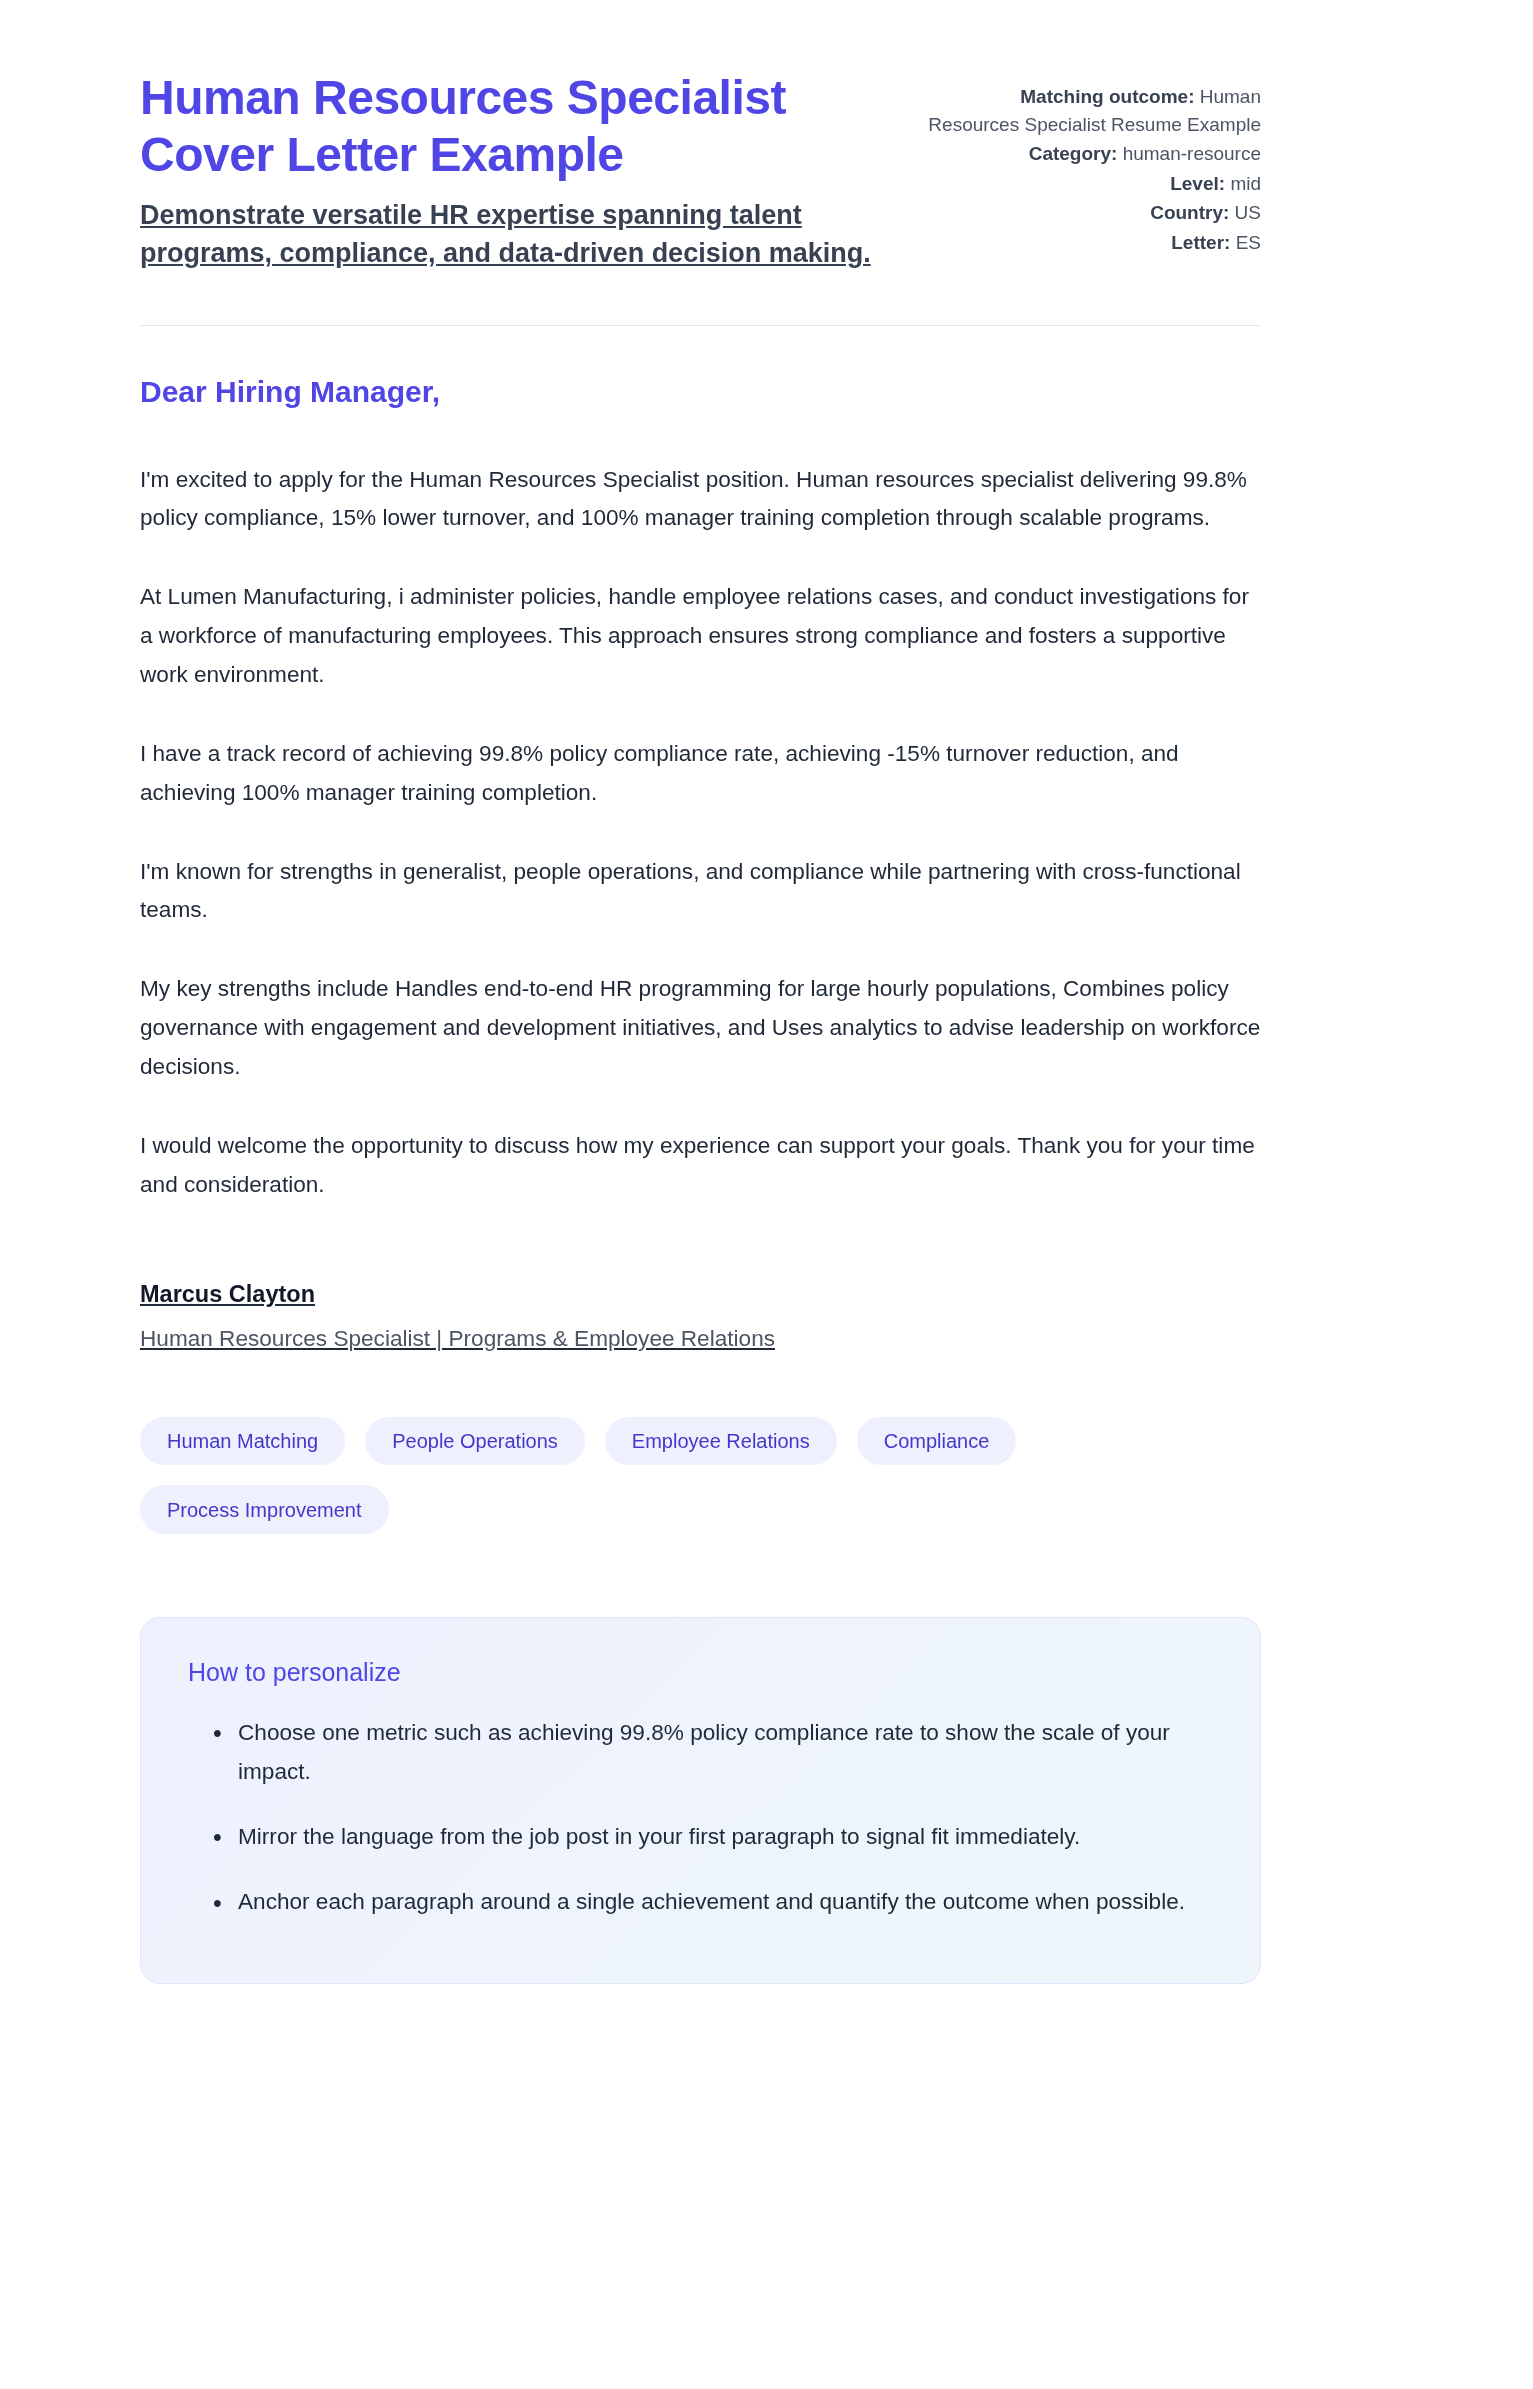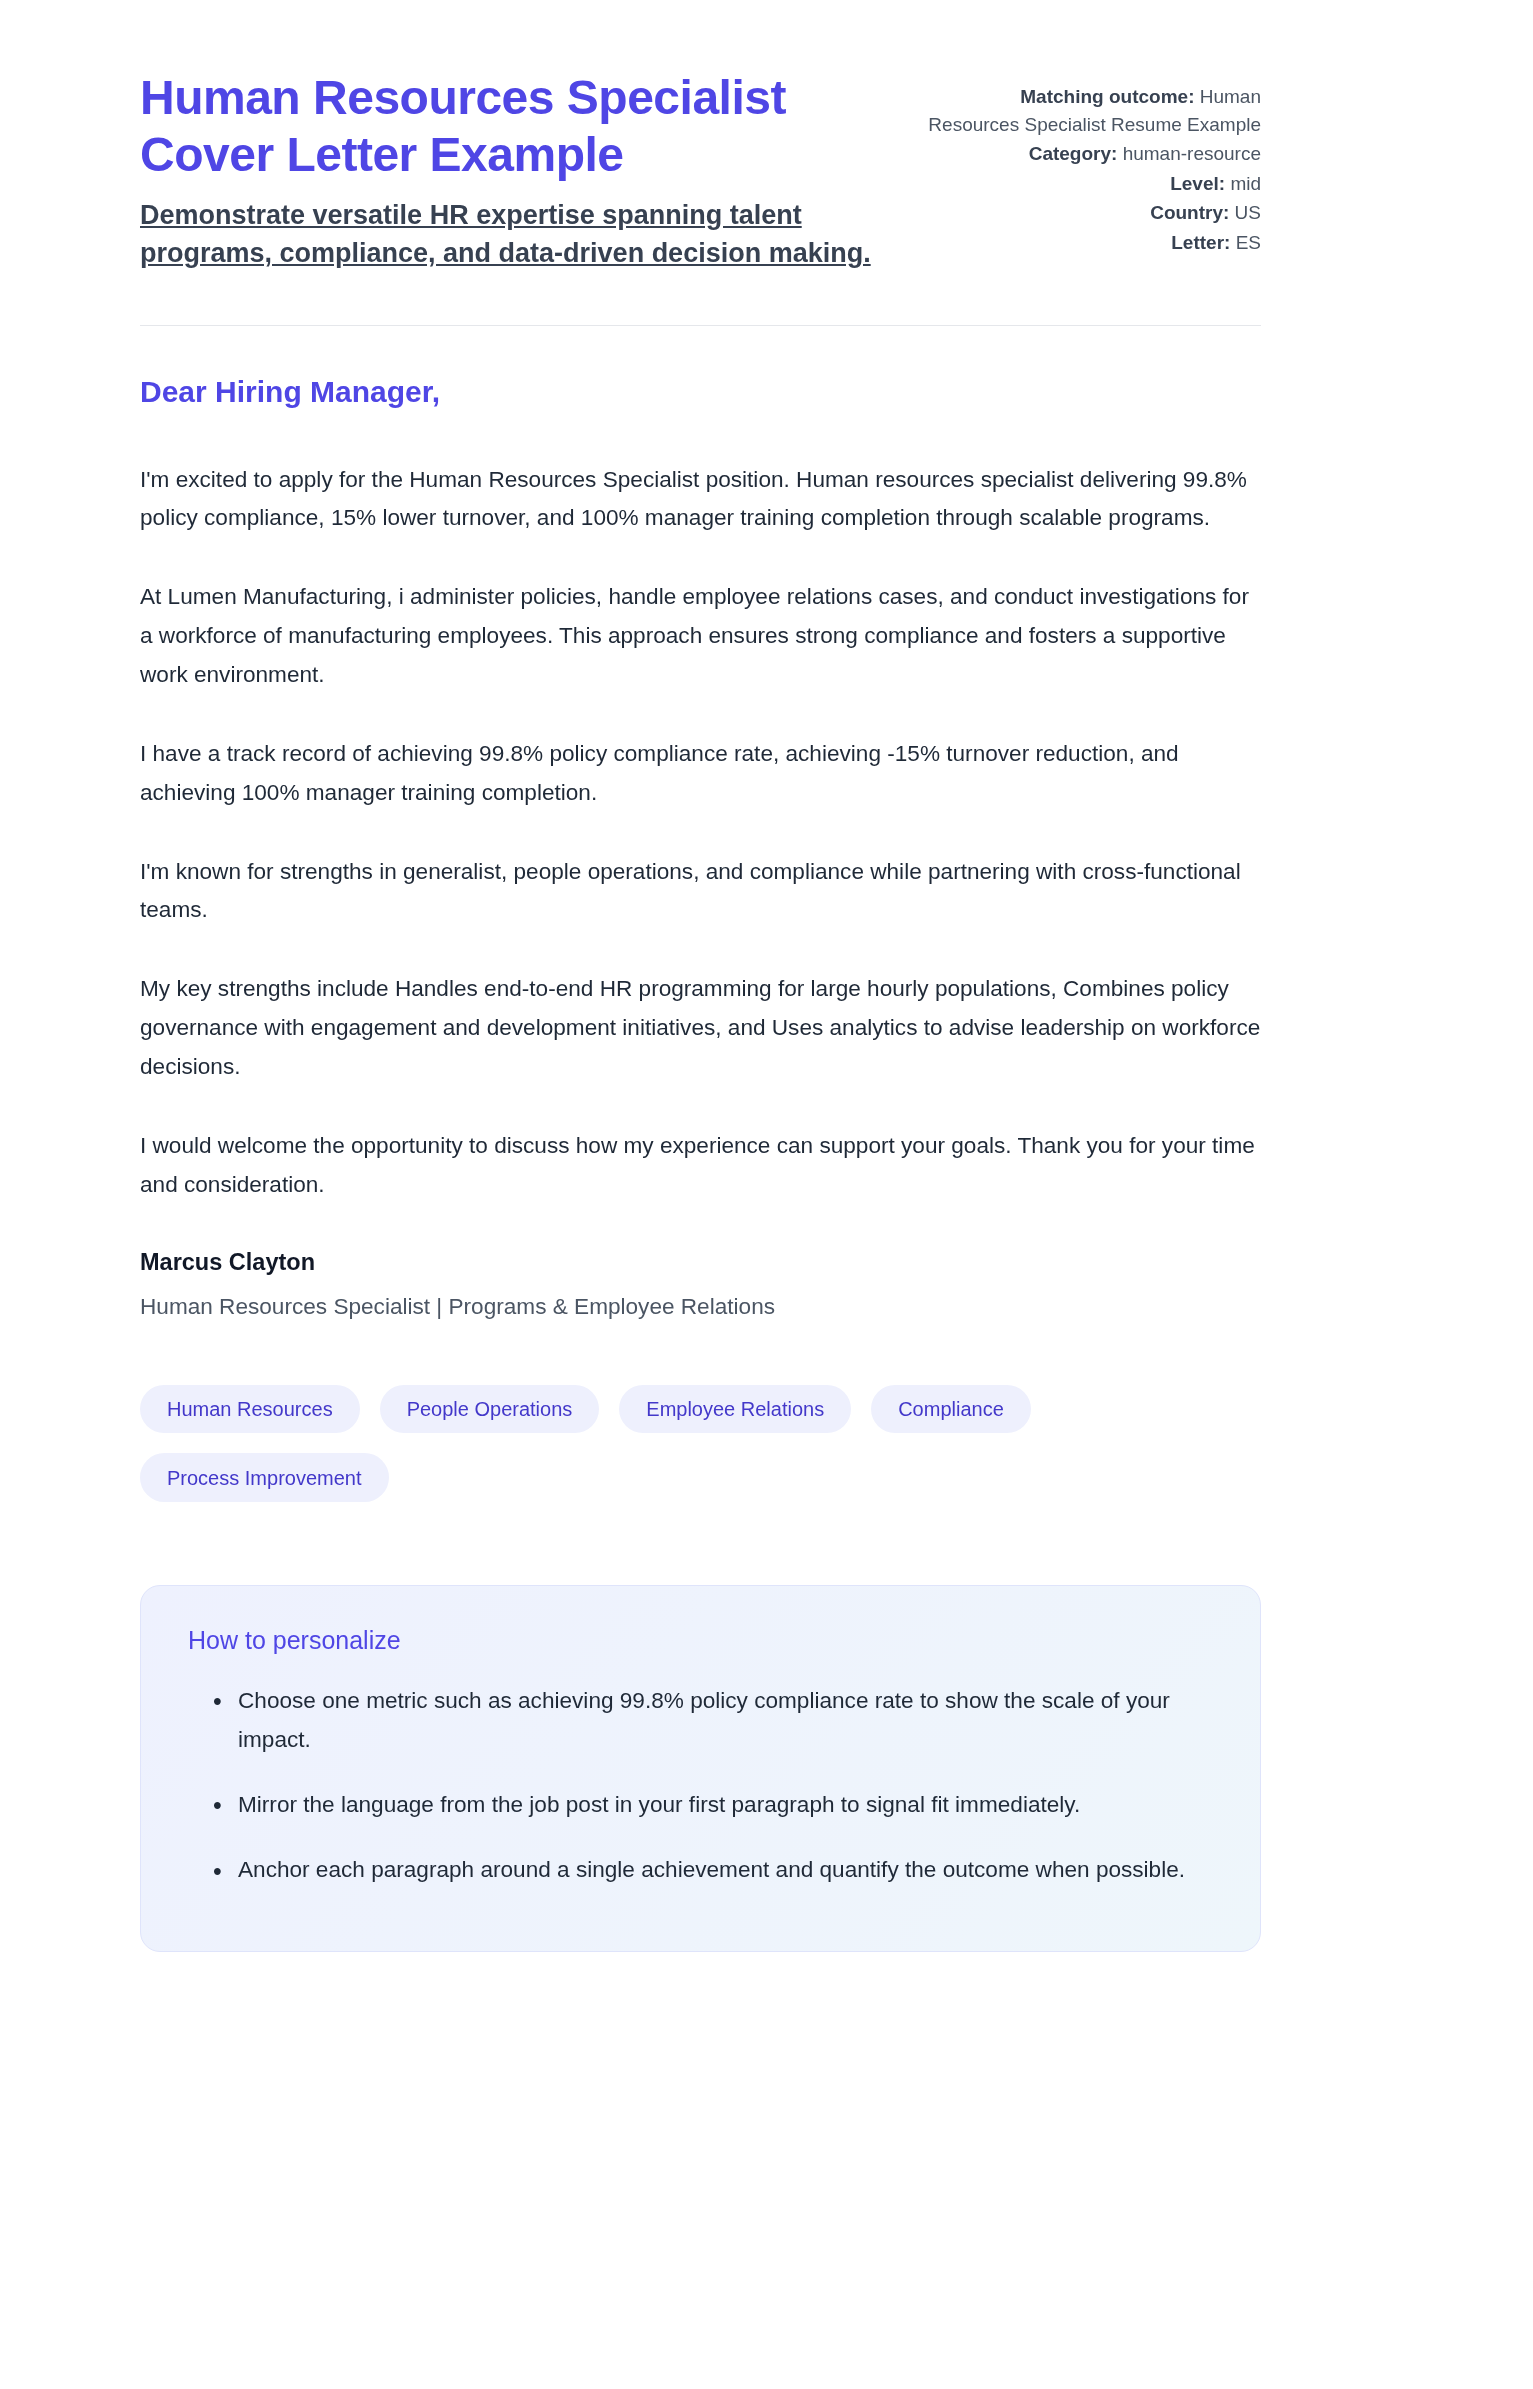--- a/index.html
+++ b/index.html
@@ -71,21 +71,22 @@
     margin: 0 0 52px 0;
   }
   .para {
     font-size: 22.6px;
     line-height: 1.72;
     color: #1f2937;
     margin: 0 0 40px 0;
     max-width: 1263px;
   }
   .signoff {
-    margin-top: 44px;
+    margin-top: 76px;
+    text-decoration: underline;
   }
   .sign-name {
     font-size: 23.5px;
     font-weight: bold;
     color: #111827;
     margin: 0 0 18px 0;
   }
   .sign-role {
     font-size: 22.6px;
     color: #4b5563;
@@ -192,21 +193,21 @@
     <p class="para">My key strengths include Handles end-to-end HR programming for large hourly populations, Combines policy governance with engagement and development initiatives, and Uses analytics to advise leadership on workforce decisions.</p>
     <p class="para">I would welcome the opportunity to discuss how my experience can support your goals. Thank you for your time and consideration.</p>
 
     <div class="signoff">
       <p class="sign-name">Marcus Clayton</p>
       <p class="sign-role">Human Resources Specialist | Programs &amp; Employee Relations</p>
     </div>
   </div>
 
   <div class="tags">
-    <span class="tag">Human Resources</span>
+    <span class="tag">Human Matching</span>
     <span class="tag">People Operations</span>
     <span class="tag">Employee Relations</span>
     <span class="tag">Compliance</span>
     <span class="tag">Process Improvement</span>
   </div>
 
   <div class="card">
     <h2 class="card-title">How to personalize</h2>
     <ul class="card-list">
       <li>Choose one metric such as achieving 99.8% policy compliance rate to show the scale of your impact.</li>

